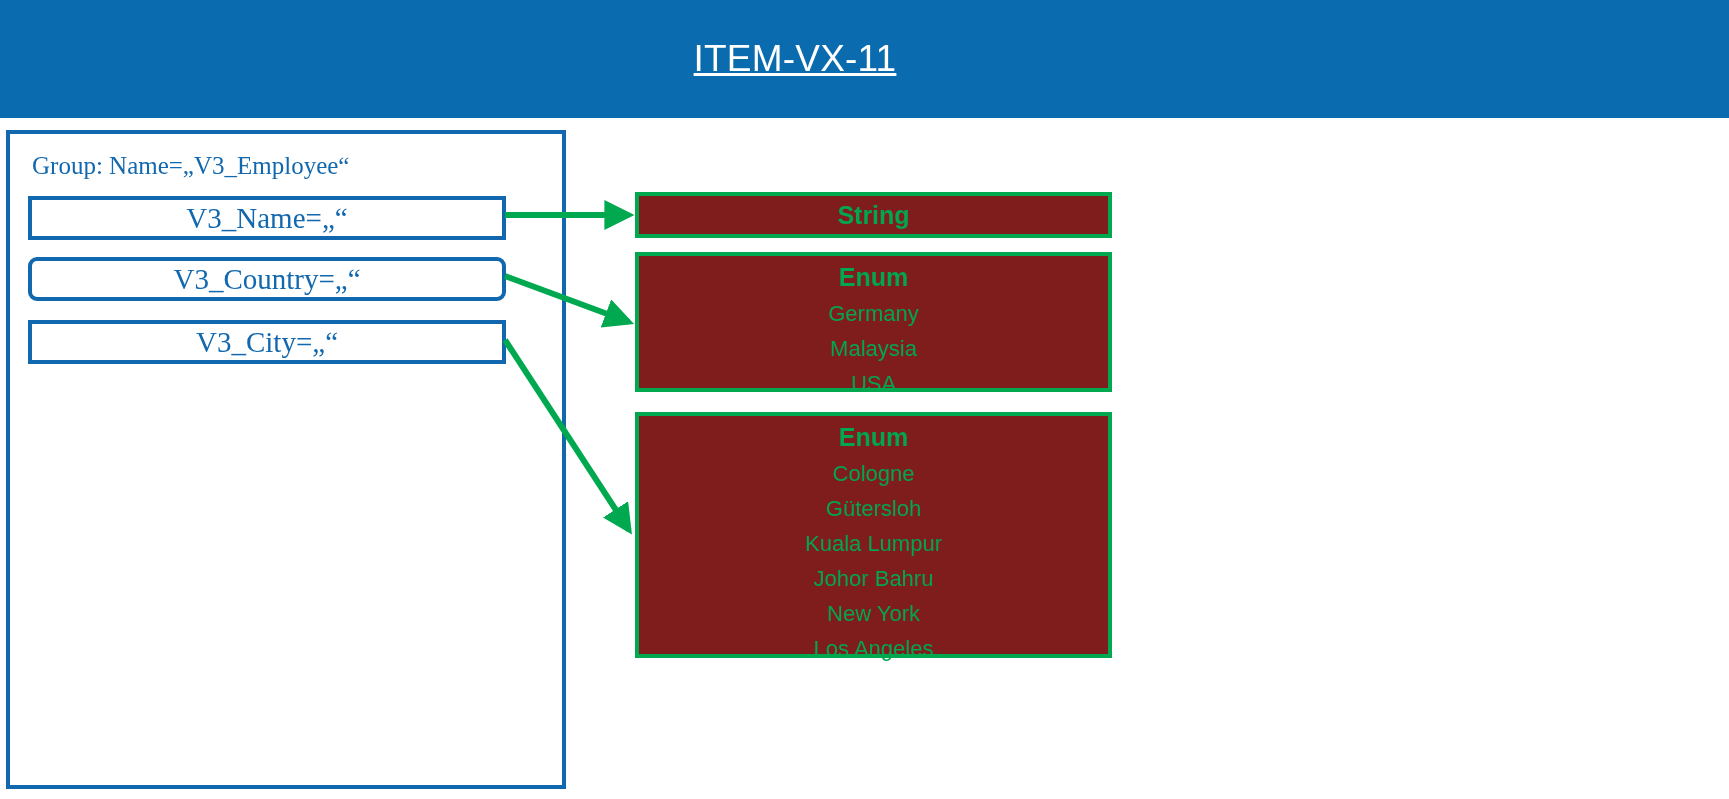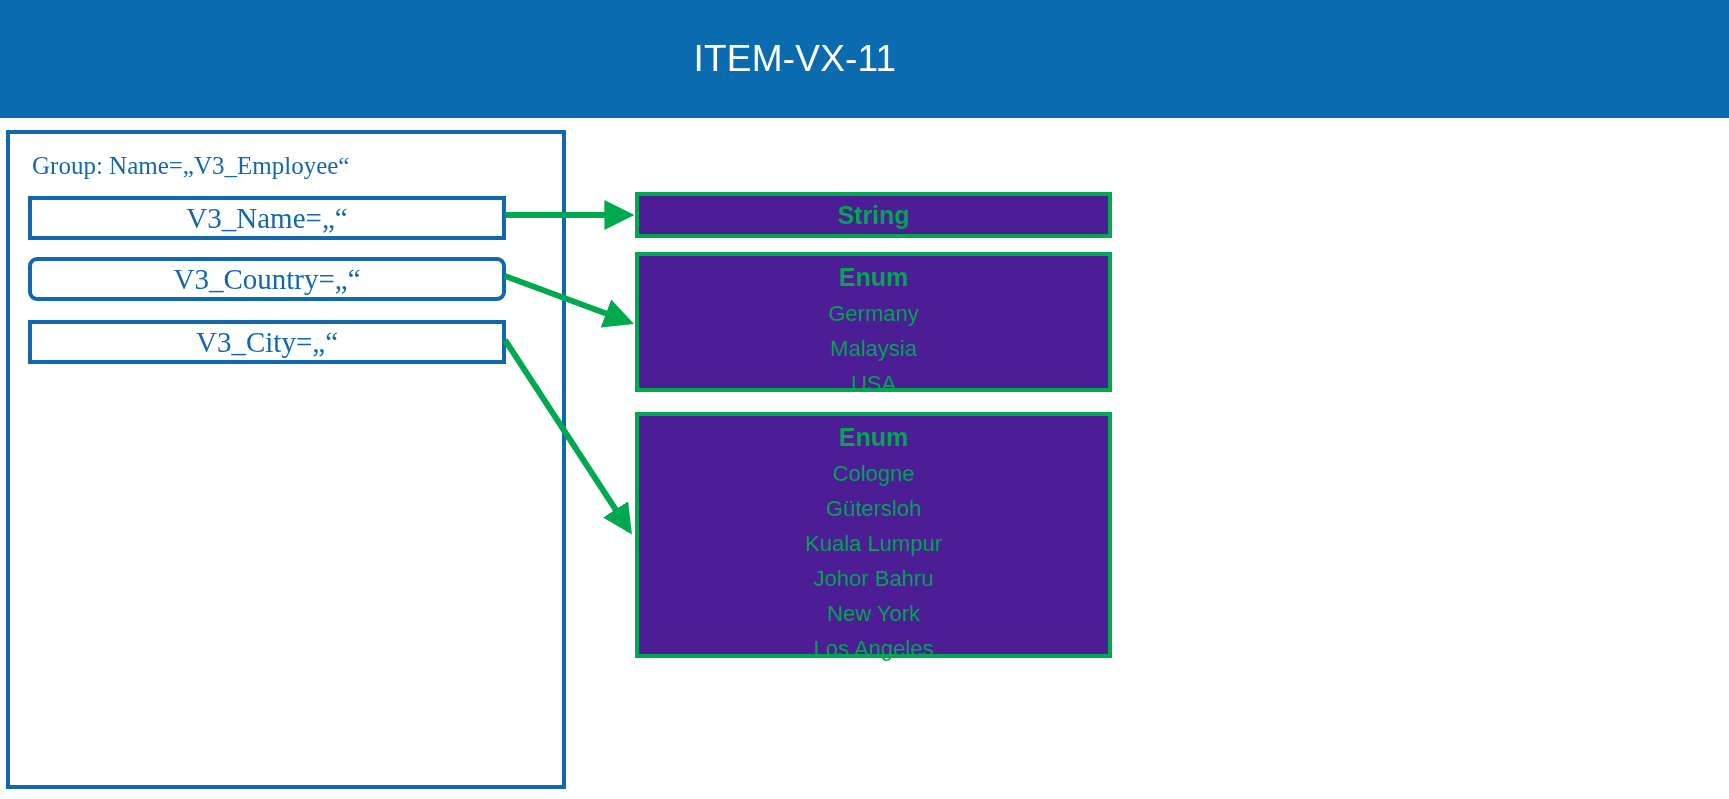--- a/index.html
+++ b/index.html
@@ -33,20 +33,21 @@
     top: 0;
     width: 1590px;
     height: 118px;
     line-height: 118px;
     text-align: center;
     color: #ffffff;
     font-size: 37px;
     font-weight: 400;
     letter-spacing: 0.2px;
     white-space: nowrap;
+    text-decoration: underline;
   }
 
   
   #group-container {
     position: absolute;
     left: 6px;
     top: 130px;
     width: 560px;
     height: 659px;
     border: 4px solid #1268AE;
@@ -81,21 +82,21 @@
   #field-box-0 { top: 62px; }
   #field-box-1 { top: 123px; border-radius: 9px; }
   #field-box-2 { top: 186px; }
 
   
   .type-box {
     position: absolute;
     left: 635px;
     width: 477px;
     border: 4px solid #00A94F;
-    background: #4c1d95;
+    background: #7f1d1d;
     box-sizing: border-box;
     text-align: center;
     color: #00A651;
   }
   #type-box-0 { top: 192px; height: 46px; }
   #type-box-1 { top: 252px; height: 140px; }
   #type-box-2 { top: 412px; height: 246px; }
 
   .type-title {
     font-size: 25px;

